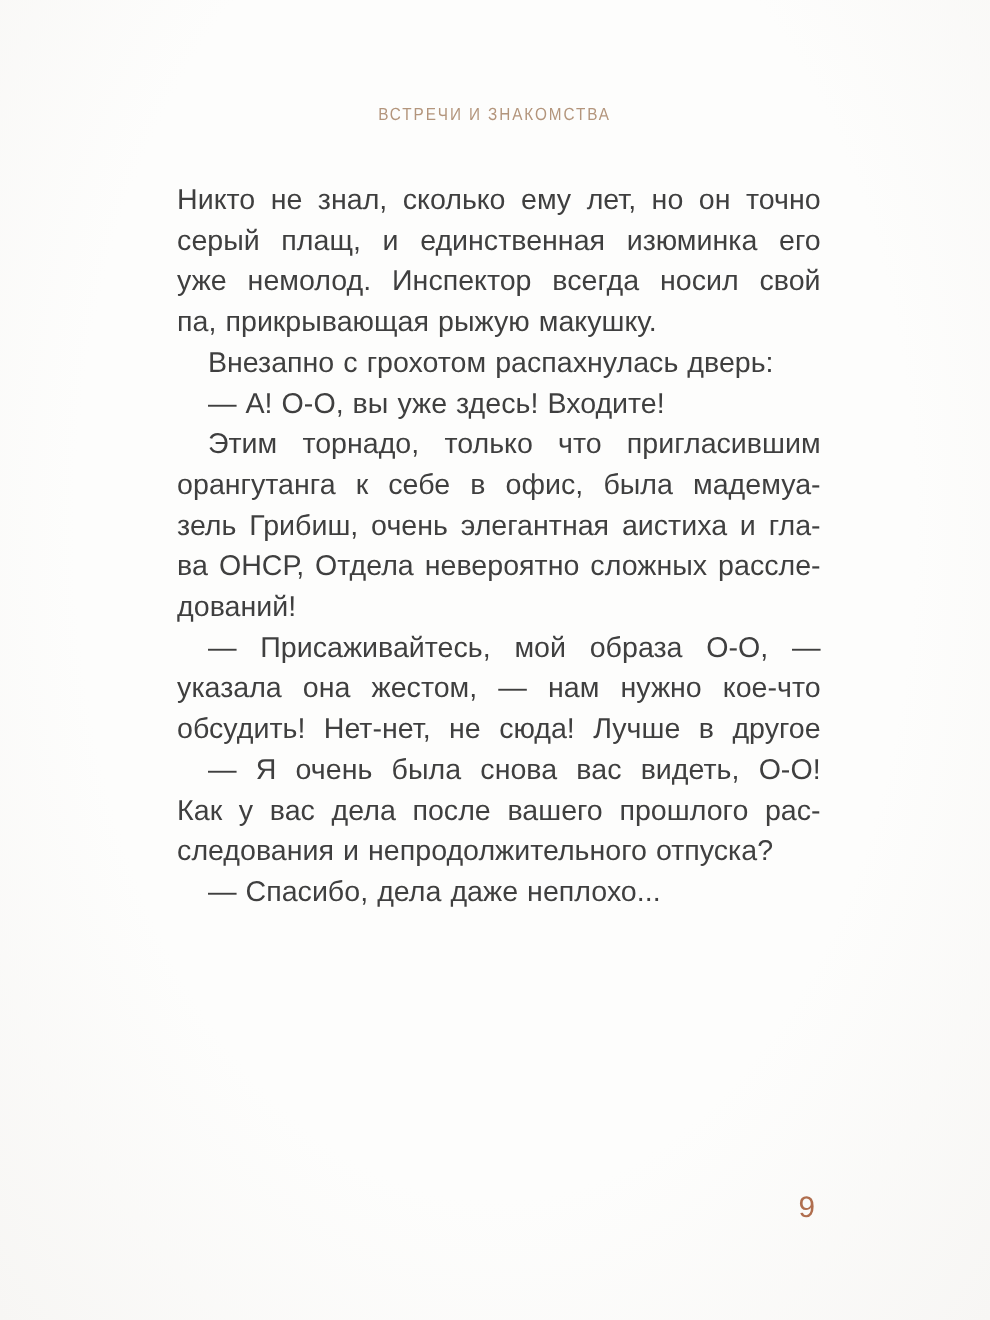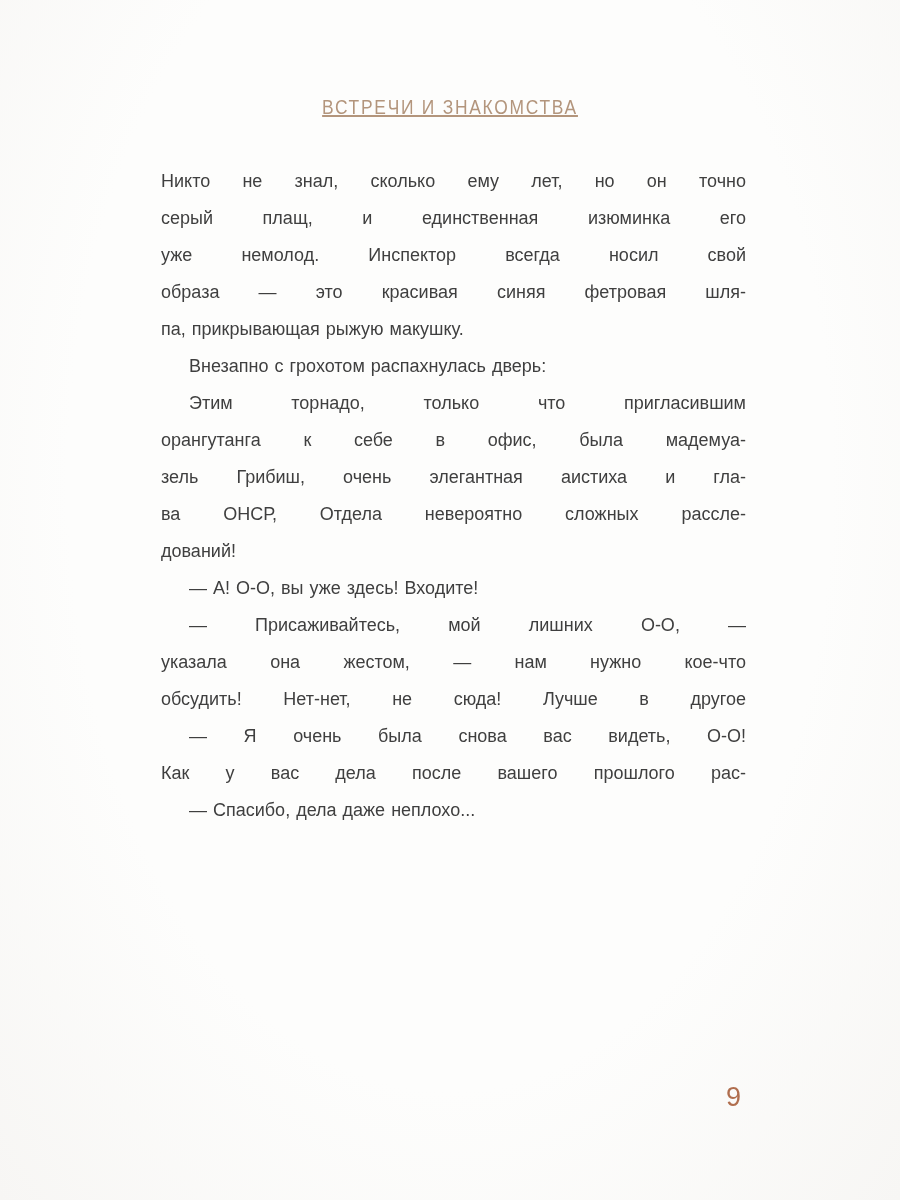--- a/index.html
+++ b/index.html
@@ -12,36 +12,35 @@
   }
   .page {
     position: absolute; inset: 0;
     background: radial-gradient(ellipse at 50% 40%, #fdfdfc 60%, #f7f6f4 100%);
   }
   .chapter-header {
     position: absolute;
     top: 96px; left: 0; width: 900px;
     display: flex; justify-content: center;
     color: #b3957c;
-    font-size: 20px;
+    font-size: 16px;
     letter-spacing: 2px;
-    text-decoration: underline;
   }
   .chapter-header .hd {
     display: inline-block;
     transform: scaleX(0.87);
     transform-origin: center;
     white-space: nowrap;
   }
   .text-block {
     position: absolute;
     left: 161px; top: 163px;
     width: 585px;
     color: #3f3f3f;
-    font-size: 18px;
+    font-size: 26px;
     line-height: 37px;
     word-spacing: 1px;
   }
   .para { margin: 0; }
   .para.indent .line:first-child { text-indent: 28px; }
   .line {
     text-align: justify;
     text-align-last: justify;
     white-space: normal;
   }
@@ -64,50 +63,50 @@
   <div class="chapter-header">
     <span class="hd">ВСТРЕЧИ И ЗНАКОМСТВА</span>
   </div>
 
   <div class="text-block">
 
     <div class="para">
       <div class="line">Никто не знал, сколько ему лет, но он точно</div>
       <div class="line">серый плащ, и единственная изюминка его</div>
       <div class="line">уже немолод. Инспектор всегда носил свой</div>
-      <div class="line">образа — это красивая синяя фетровая шля-</div>
       <div class="line last">па, прикрывающая рыжую макушку.</div>
     </div>
 
     <div class="para indent">
       <div class="line last">Внезапно с грохотом распахнулась дверь:</div>
+    </div>
+
+    <div class="para indent">
+      <div class="line last">— А! О-О, вы уже здесь! Входите!</div>
     </div>
 
     <div class="para indent">
       <div class="line">Этим торнадо, только что пригласившим</div>
       <div class="line">орангутанга к себе в офис, была мадемуа-</div>
       <div class="line">зель Грибиш, очень элегантная аистиха и гла-</div>
       <div class="line">ва ОНСР, Отдела невероятно сложных рассле-</div>
       <div class="line last">дований!</div>
     </div>
 
     <div class="para indent">
-      <div class="line last">— А! О-О, вы уже здесь! Входите!</div>
-    </div>
-
-    <div class="para indent">
-      <div class="line">— Присаживайтесь, мой лишних О-О, —</div>
+      <div class="line">— Присаживайтесь, мой образа О-О, —</div>
       <div class="line">указала она жестом, — нам нужно кое-что</div>
       <div class="line">обсудить! Нет-нет, не сюда! Лучше в другое</div>
     </div>
 
 
     <div class="para indent">
       <div class="line">— Я очень была снова вас видеть, О-О!</div>
       <div class="line">Как у вас дела после вашего прошлого рас-</div>
+      <div class="line last">следования и непродолжительного отпуска?</div>
     </div>
 
     <div class="para indent">
       <div class="line last">— Спасибо, дела даже неплохо...</div>
     </div>
 
 
   </div>
 
   <div class="page-number">9</div>

